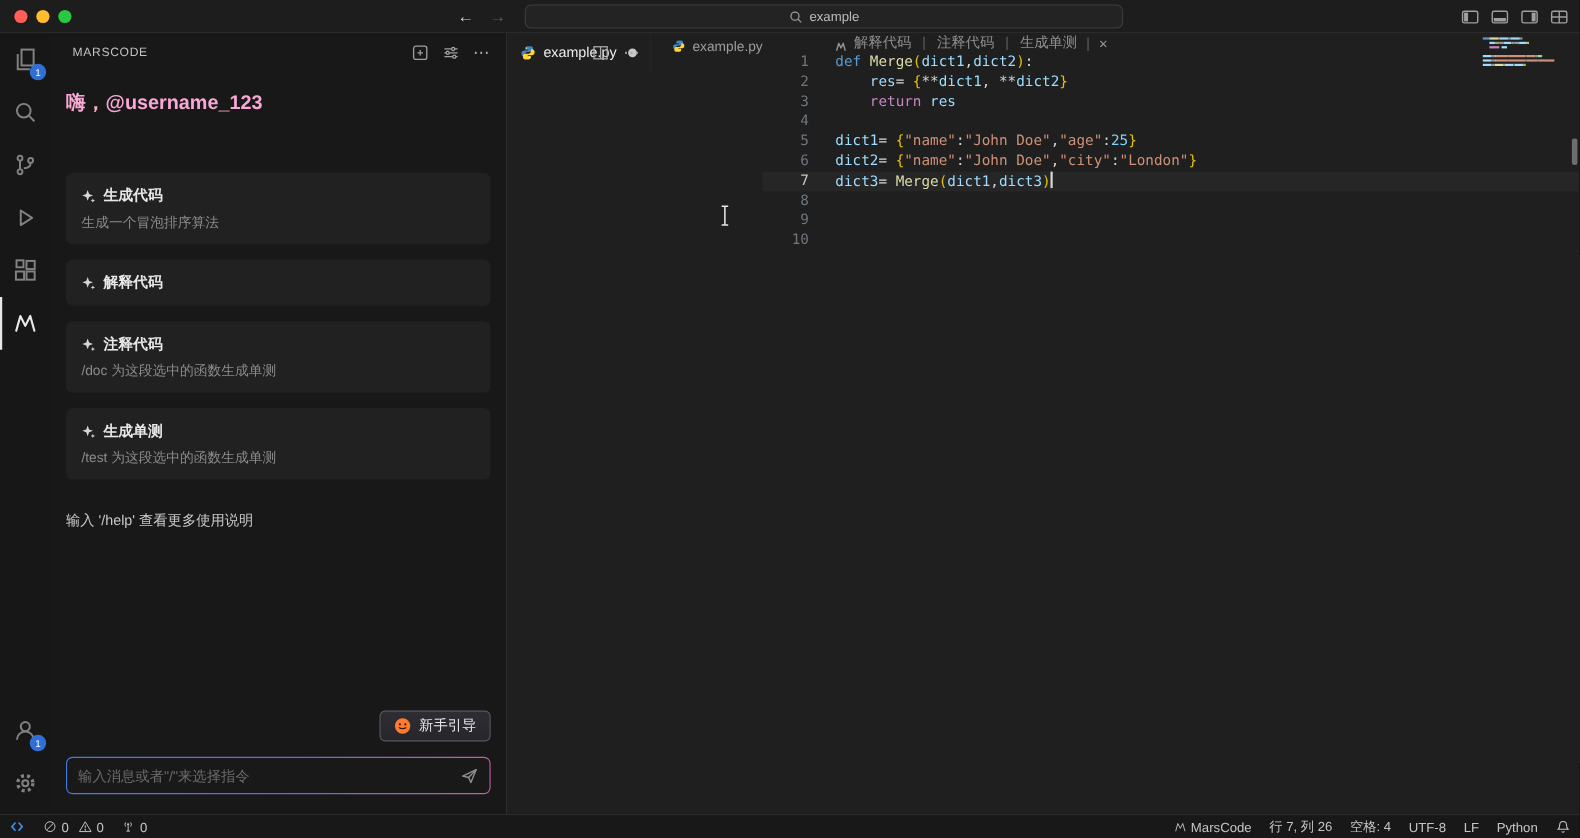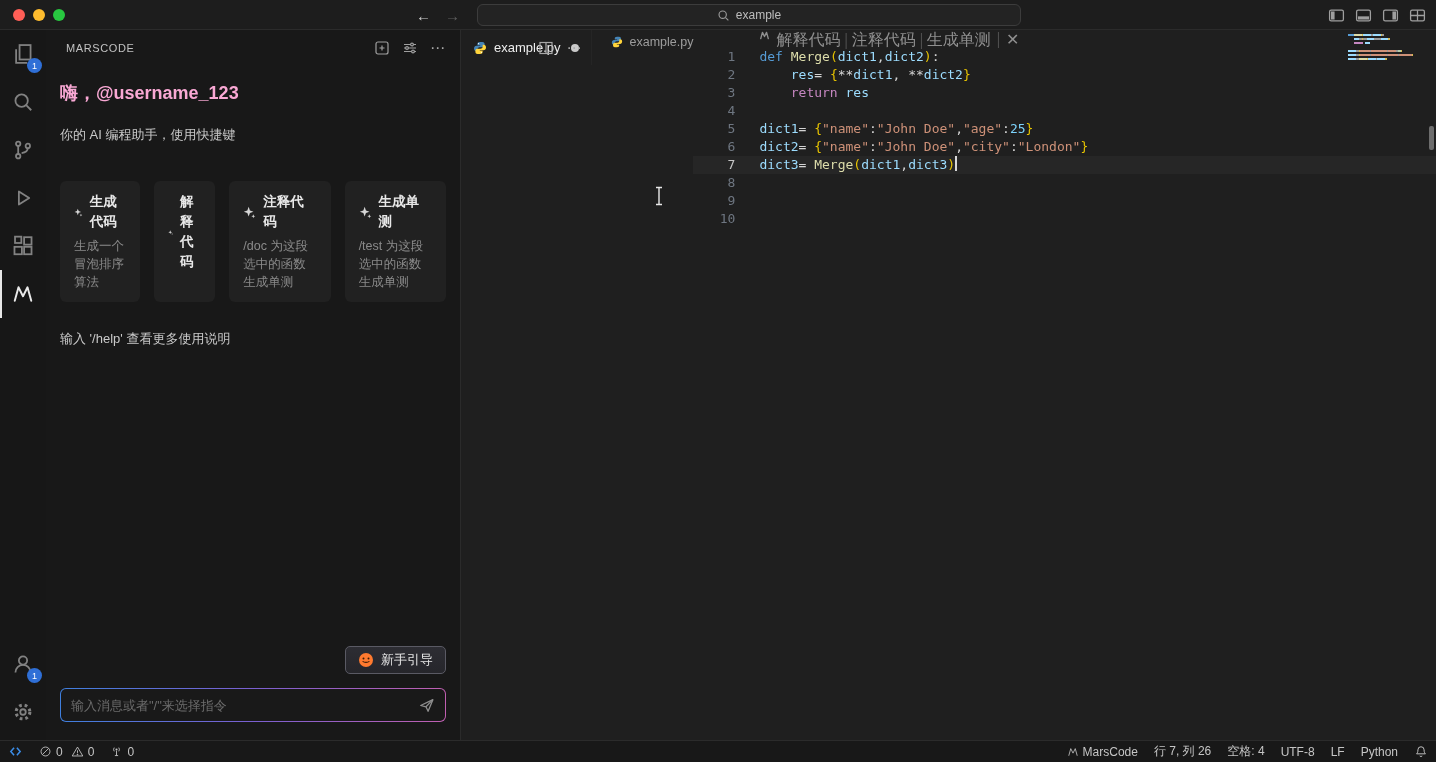--- a/index.html
+++ b/index.html
@@ -31,21 +31,21 @@
 
   
   .sidebar { width:415px; background:#181818; border-right:1px solid #2b2b2b; display:flex; flex-direction:column; padding:0 14px 18px 14px; }
   .sb-header { height:36px; display:flex; align-items:center; padding-left:6px; }
   .sb-title { font-size:11px; letter-spacing:.6px; color:#c2c2c2; }
   .sb-header-icons { margin-left:auto; display:flex; gap:12px; align-items:center; }
   .sb-header-icons svg { stroke:#9f9f9f; fill:none; stroke-width:1.2; }
   .greeting { margin-top:12px; font-size:18px; font-weight:bold; color:#f9a8d4; line-height:31px; }
   .intro { margin-top:14px; font-size:13px; color:#c9c9c9; line-height:24px; }
   .keycap { display:inline-flex; align-items:center; justify-content:center; min-width:20px; height:20px; border:1px solid #4d4d4d; border-radius:4px; background:#222; font-size:12px; color:#ddd; margin-right:6px; padding:0 4px; vertical-align:-4px; }
-  .cards { margin-top:34px; display:flex; flex-direction:row; gap:14px; }
+  .cards { margin-top:34px; display:flex; flex-direction:column; gap:14px; }
   .card { background:#212121; border-radius:6px; padding:11px 14px; cursor:pointer; }
   .card-title { display:flex; align-items:center; gap:7px; font-size:13.5px; font-weight:bold; color:#e8e8e8; line-height:20px; }
   .card-desc { margin-top:5px; font-size:12.5px; color:#8b8b8b; line-height:18px; }
   .help-hint { margin-top:28px; font-size:13px; color:#c9c9c9; }
   .sb-bottom { margin-top:auto; }
   .guide-row { display:flex; justify-content:flex-end; margin-bottom:14px; }
   .guide-btn { display:inline-flex; align-items:center; gap:7px; height:28px; padding:0 12px; background:linear-gradient(180deg,#2d2d33,#26262b); border:1px solid #5a5a64; border-radius:5px; color:#e6e6e6; font-size:13px; cursor:pointer; }
   .input-wrap { padding:1px; border-radius:6px; background:linear-gradient(90deg,#3f7fde,#7a5fd0,#c05fb0); }
   .input-inner { display:flex; align-items:center; background:#191919; border-radius:5px; height:32px; padding:0 10px; }
   .chat-input { flex:1; background:transparent; border:none; outline:none; color:#cfcfcf; font-size:13px; font-family:inherit; }
@@ -54,21 +54,21 @@
   
   .editor { flex:1; position:relative; background:#1f1f1f; display:flex; }
   .tabbar { height:35px; background:#191919; display:flex; align-items:stretch; position:relative; }
   .tab { display:flex; align-items:center; gap:7px; padding:0 12px; background:#1f1f1f; color:#eee; font-size:13px; border-right:1px solid #252525; cursor:pointer; }
   .mod-dot { width:8px; height:8px; border-radius:50%; background:#c9c9c9; margin-left:4px; }
   .tab-actions { position:absolute; right:10px; top:0; height:35px; display:flex; align-items:center; gap:12px; color:#a8a8a8; }
   .tab-actions svg { stroke:#a8a8a8; fill:none; stroke-width:1.2; }
   .ellipsis { font-size:15px; color:#a8a8a8; letter-spacing:1px; cursor:pointer; }
   .breadcrumb { height:23px; display:flex; align-items:center; gap:6px; padding-left:19px; color:#9d9d9d; font-size:12.5px; }
   .code-area { position:relative; flex:1; font-family:"DejaVu Sans Mono","Liberation Mono",monospace; font-size:13px; }
-  .codelens-row { height:18px; display:flex; align-items:flex-start; gap:6px; padding-left:66px; color:#8f8f8f; font-size:16px; font-family:Liberation Serif, serif; }
+  .codelens-row { height:18px; display:flex; align-items:flex-end; gap:6px; padding-left:66px; color:#8f8f8f; font-size:13px; font-family:Liberation Mono, monospace; }
   .lens-link { cursor:pointer; }
   .lens-sep { color:#5f5f5f; }
   .lens-close { cursor:pointer; color:#8f8f8f; }
   .code-line { height:18px; line-height:18px; display:flex; white-space:pre; }
   .code-line.active { background:rgba(255,255,255,0.03); }
   .gutter { width:42px; text-align:right; margin-right:24px; color:#6e7681; flex:none; }
   .code-line.active .gutter { color:#c6c6c6; }
   .code-text { white-space:pre; }
   .c-kw{color:#569cd6}.c-fn{color:#dcdcaa}.c-vr{color:#9cdcfe}.c-pl{color:#d4d4d4}
   .c-br{color:#e6c300}.c-ct{color:#c586c0}.c-st{color:#ce9178}.c-nm{color:#7dd3fc}
@@ -204,21 +204,20 @@
             </svg>
           <span class="ellipsis">⋯</span>
         </span>
       </div>
 
       <div class="greeting">
         <div>嗨，@username_123</div>
       </div>
 
       <div class="intro">
-        <div>你的 AI 编程助手，使用快捷键</div>
       </div>
 
       <div class="cards" id="cards">
           <div class="card">
             <div class="card-title">
               <svg width="13" height="13" viewBox="0 0 16 16">
                 <path d="M7 1l1.6 4.4L13 7 8.6 8.6 7 13 5.4 8.6 1 7l4.4-1.6z" fill="#d6d6d6"></path>
                 <path d="M12.8 10.2l.7 1.8 1.8.7-1.8.7-.7 1.8-.7-1.8-1.8-.7 1.8-.7z" fill="#d6d6d6"></path>
               </svg>
               <span class="ct">生成代码</span>

